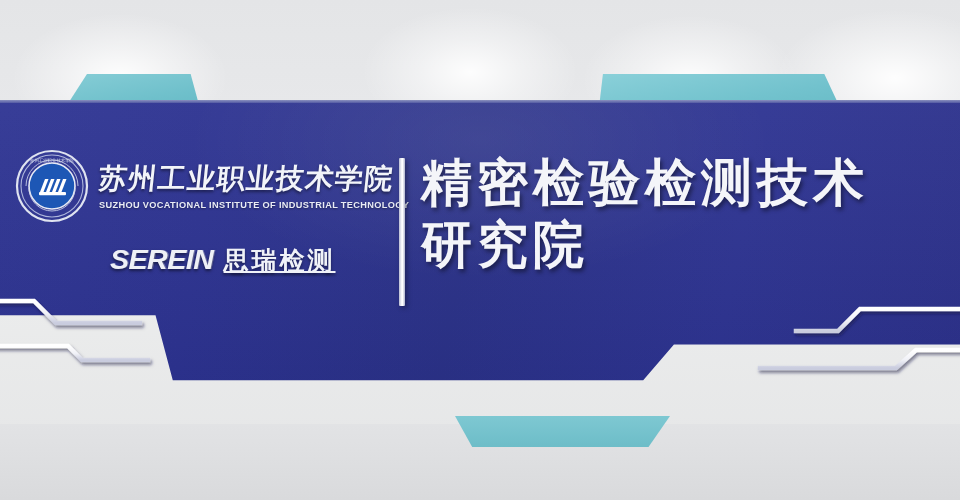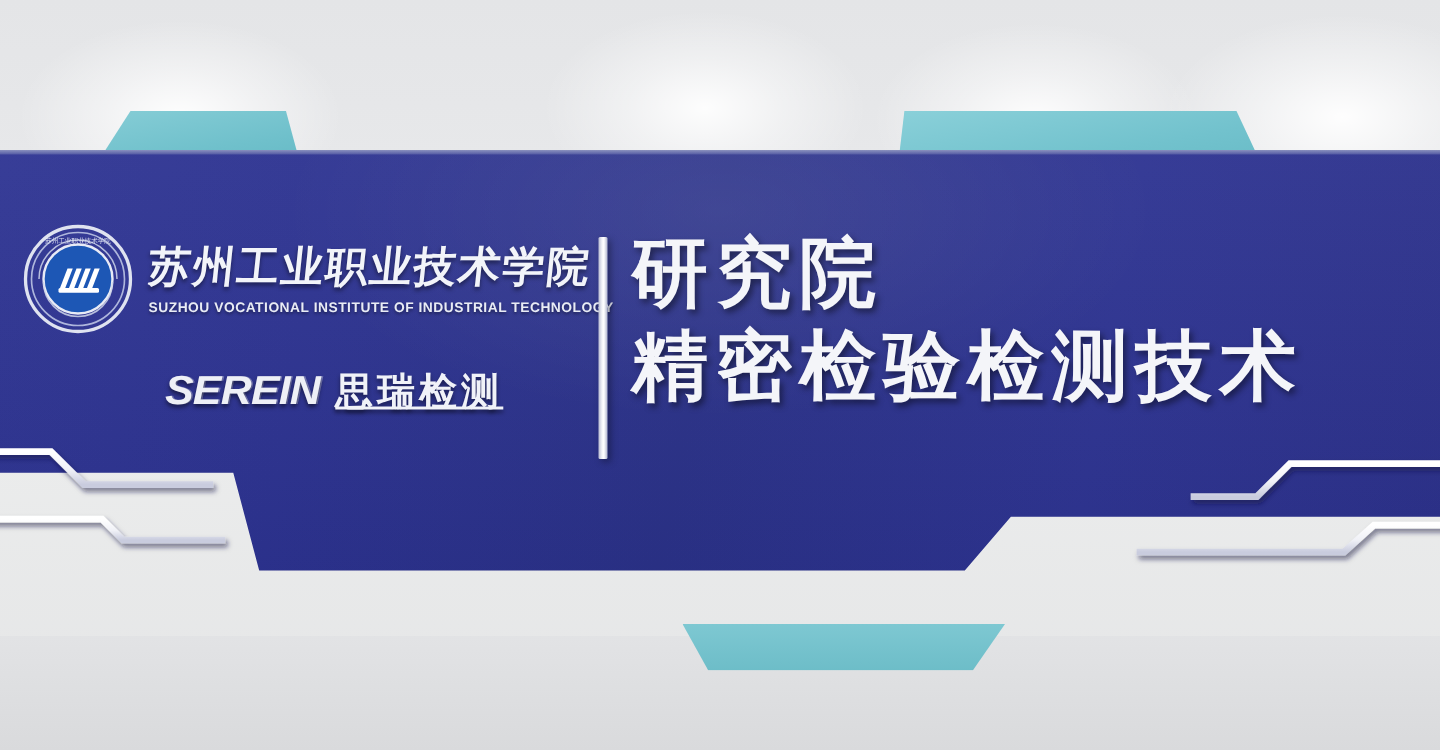--- a/index.html
+++ b/index.html
@@ -221,19 +221,19 @@
       <div class="serein-row">
         <div class="serein-en">SEREIN</div>
         <div class="serein-cn">思瑞检测</div>
       </div>
 
     </div>
 
     <div class="divider"></div>
 
     <div class="headline">
+      <span class="ln">精密检验检测技术</span>
       <span class="ln">研究院</span>
-      <span class="ln">精密检验检测技术</span>
     </div>
 
   </div>
 
 </div>
 
 </body></html>

